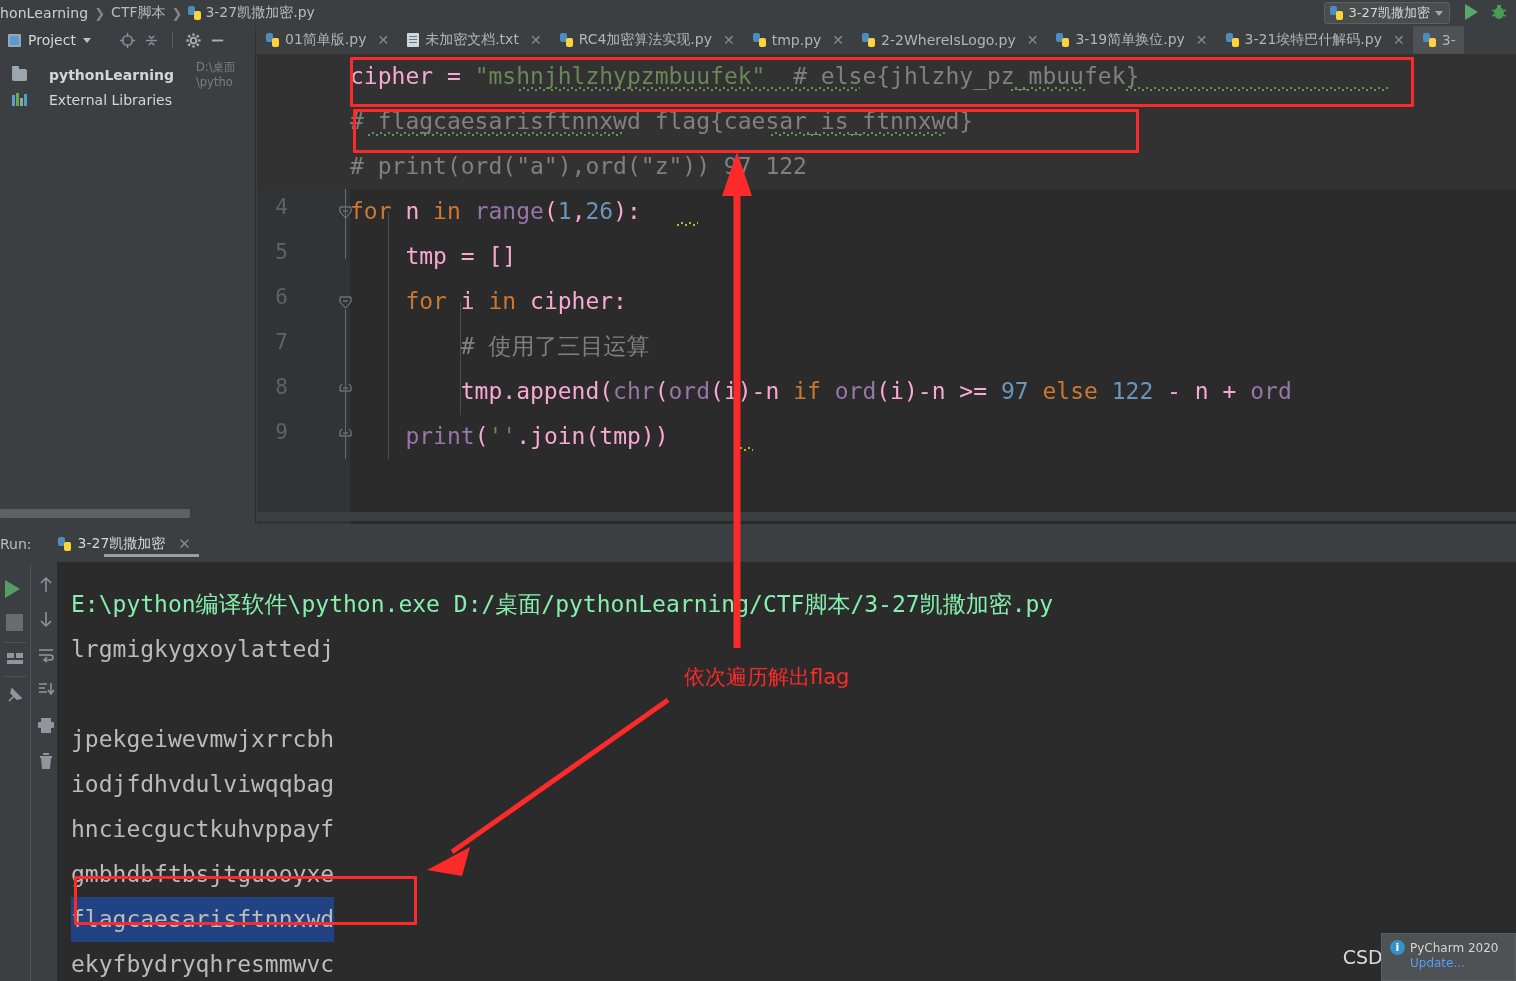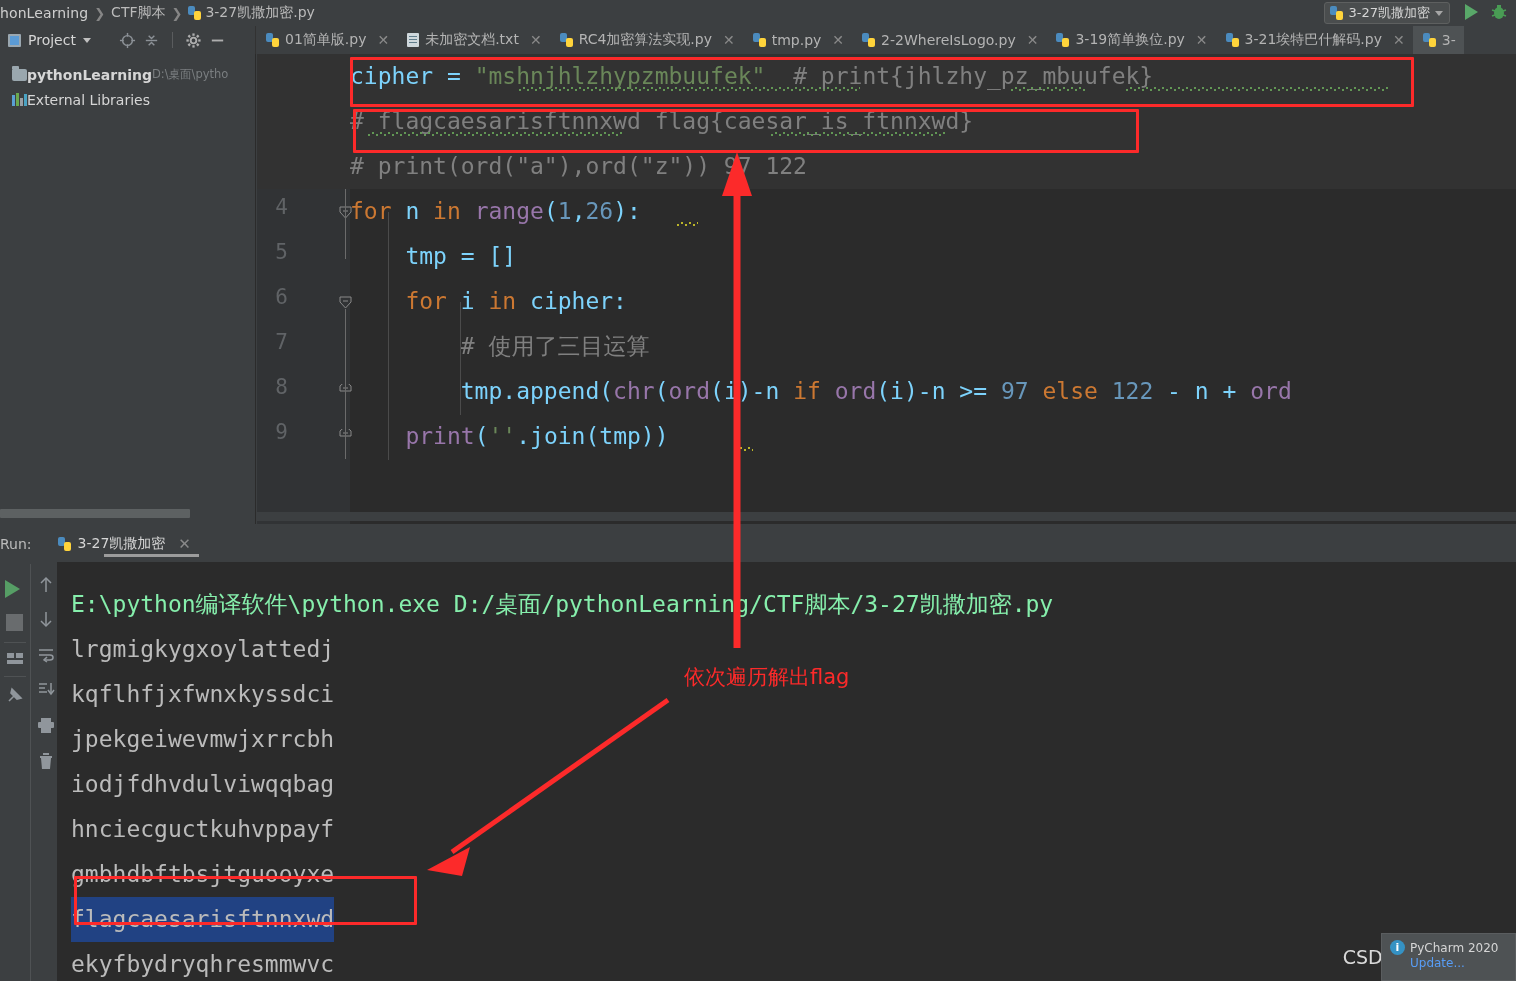--- a/index.html
+++ b/index.html
@@ -74,21 +74,21 @@
     border-right:0; white-space:nowrap; position:relative;
   }
   .tab.active { background:#4e5254; }
   .tab .close { color:#8a8a8a; font-size:14px; margin-left:5px; }
 
   
   .sidebar {
     position:absolute; left:0; top:54px; width:256px; height:470px;
     background:#3c3f41; border-right:1px solid #2b2b2b;
   }
-  .tree-item { display:flex; align-items:center; gap:0; height:25px; padding-left:12px; font-size:14px; }
+  .tree-item { display:flex; align-items:center; gap:22px; height:25px; padding-left:12px; font-size:14px; }
   .tree-item .lbl { color:#d6d6d6; }
   .tree-item .lbl.bold { font-weight:bold; }
   .tree-item .path { color:#7a7e80; font-size:11.5px; }
   .folder-ico { width:15px;height:12px;background:#9aa7ae;border-radius:1px 2px 2px 2px; position:relative; flex:none;}
   .folder-ico::before{content:"";position:absolute;left:0;top:-3px;width:7px;height:3px;background:#9aa7ae;border-radius:1px 1px 0 0;}
   .lib-ico { width:15px;height:13px; display:flex; gap:1px; align-items:flex-end; flex:none;}
   .lib-ico i { display:block; width:3px; background:#6aa84f; }
   .scratch-ico { width:15px;height:14px; position:relative; flex:none; }
   .sb-scroll { position:absolute; left:0; bottom:6px; width:190px; height:9px; background:#5d6162; border-radius:1px; }
 
@@ -105,21 +105,21 @@
   .fold { position:absolute; left:82px; width:13px; height:13px; }
   .codelines { position:absolute; left:93px; top:0; width:1166px; height:470px; }
   .cl {
     position:absolute; left:0; white-space:pre;
     font-family:"DejaVu Sans Mono", monospace; font-size:23px; line-height:45px;
   }
   .kw   { color:#cc7832; }
   .str  { color:#6a8759; }
   .num  { color:#6897bb; }
   .fn   { color:#9876aa; }
-  .def  { color:#7dd3fc; }
+  .def  { color:#f9a8d4; }
   .cmt  { color:#808080; }
   .curline { position:absolute; left:0; width:1259px; height:45px; background:#323232; }
 
   
   .iguide { position:absolute; width:1px; background:#4b4b4b; }
 
   
   .squig {
     position:absolute; height:4px;
     background-image:
@@ -364,21 +364,21 @@
       <div style="position:absolute;left:88px;top:75px;width:1px;height:130px;background:#6b6b6b"></div>
       <div style="position:absolute;left:88px;top:255px;width:1px;height:150px;background:#6b6b6b"></div>
     </div>
 
     <div class="curline" style="top:0px;left:0"></div>
     <div class="curline" style="top:45px;left:0"></div>
     <div class="curline" style="top:90px;left:0"></div>
 
     <div class="codelines">
 
-      <div class="cl" style="top:0px"><span class="def">cipher</span><span class="def"> = </span><span class="str">"mshnjhlzhypzmbuufek"</span><span class="cmt">  </span><span class="cmt"># print{jhlzhy_pz_mbuufek}</span></div>
+      <div class="cl" style="top:0px"><span class="def">cipher</span><span class="def"> = </span><span class="str">"mshnjhlzhypzmbuufek"</span><span class="cmt">  </span><span class="cmt"># else{jhlzhy_pz_mbuufek}</span></div>
 
       <div class="cl" style="top:45px"><span class="cmt"># flagcaesarisftnnxwd flag{caesar_is_ftnnxwd}</span></div>
 
       <div class="cl" style="top:90px"><span class="cmt"># print(ord("a"),ord("z")) 97 122</span></div>
 
       <div class="cl" style="top:135px"><span class="kw">for</span><span class="def"> n </span><span class="kw">in</span><span class="def"> </span><span class="fn">range</span><span class="def">(</span><span class="num">1</span><span class="def">,</span><span class="num">26</span><span class="def">):</span></div>
 
       <div class="cl" style="top:225px"><span class="def">    </span><span class="kw">for</span><span class="def"> i </span><span class="kw">in</span><span class="def"> cipher:</span></div>
 
       <div class="cl" style="top:180px"><span class="def">    tmp = []</span></div>
@@ -463,21 +463,20 @@
       <svg class="rt-ico" style="top:188px" viewBox="0 0 18 18">
         <rect x="6" y="1" width="6" height="2" fill="#9aa0a6"></rect>
         <rect x="3" y="4" width="12" height="2" fill="#9aa0a6"></rect>
         <path d="M4 6 L14 6 L13 17 L5 17 Z" fill="#9aa0a6"></path>
       </svg>
     </div>
 
     <div class="console">
       <div class="conline cmd" style="top:20px">E:\python编译软件\python.exe D:/桌面/pythonLearning/CTF脚本/3-27凯撒加密.py</div>
       <div class="conline" style="top:65px">lrgmigkygxoylattedj</div>
-      <div class="conline" style="top:110px">kqflhfjxfwnxkyssdci</div>
       <div class="conline" style="top:155px">jpekgeiwevmwjxrrcbh</div>
       <div class="conline" style="top:200px">iodjfdhvdulviwqqbag</div>
       <div class="conline" style="top:245px">hnciecguctkuhvppayf</div>
       <div class="conline" style="top:290px">gmbhdbftbsjtguooyxe</div>
       <div class="conline sel-hl" style="top:335px">flagcaesarisftnnxwd</div>
       <div class="conline" style="top:380px">ekyfbydryqhresmmwvc</div>
     </div>
 
     <div class="redbox" style="left:74px;top:352px;width:343px;height:49px"></div>
   </div>

